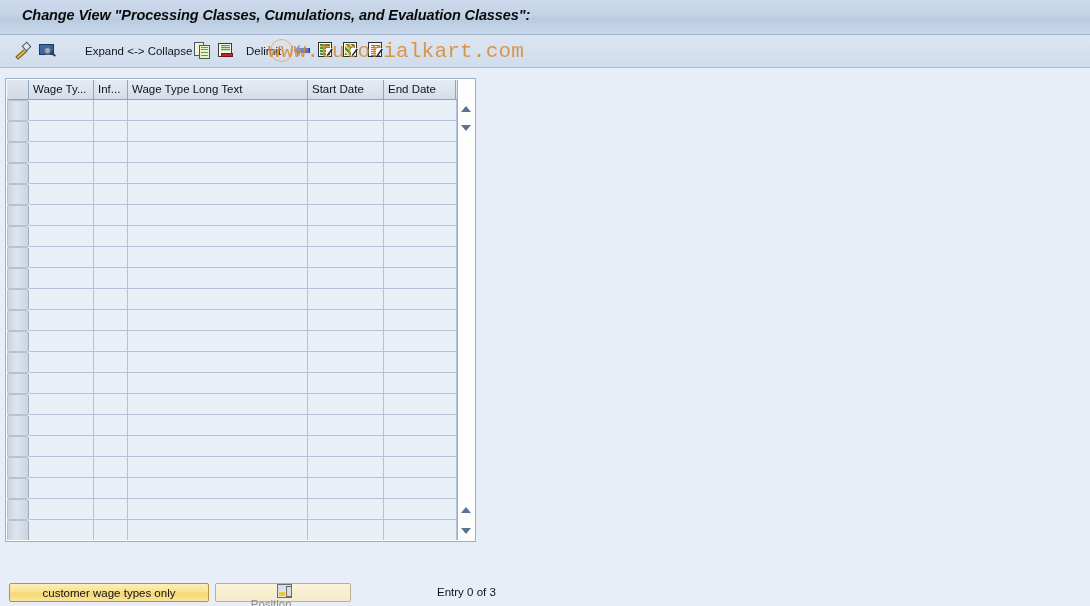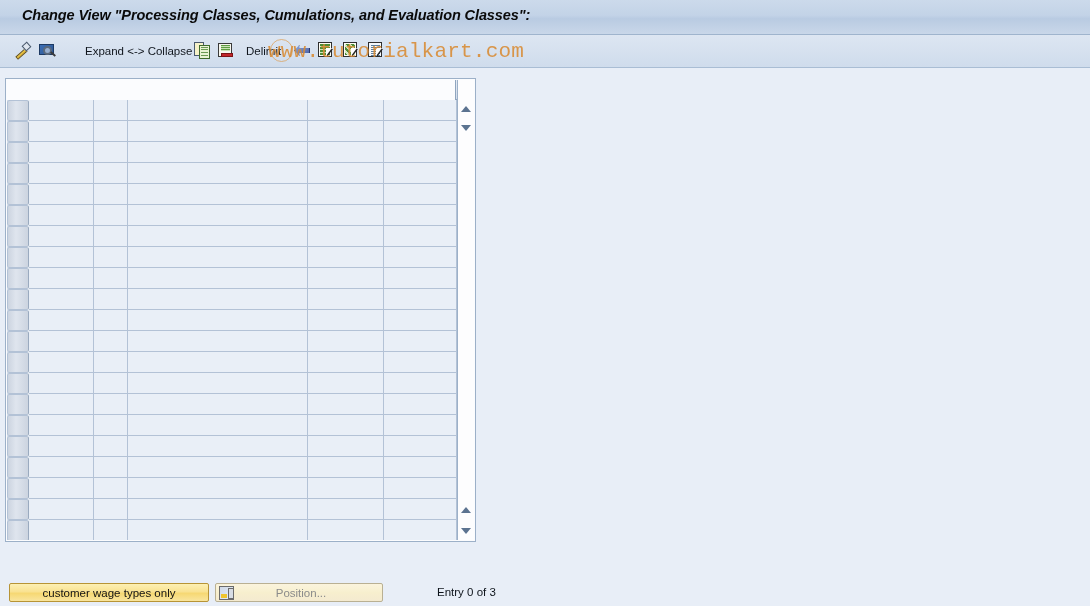--- a/index.html
+++ b/index.html
@@ -243,29 +243,30 @@
     color: #121212;
     display: flex;
     align-items: center;
     justify-content: center;
     cursor: pointer;
   }
   #btn-position {
     position: absolute;
     left: 215px;
     top: 583px;
-    width: 168px;
+    width: 136px;
     height: 19px;
     background: linear-gradient(to bottom, #fbf4dd 0%, #f7efce 50%, #f4ead0 100%);
     border: 1px solid #b9b093;
     border-radius: 2px;
     box-sizing: border-box;
     display: flex;
     align-items: center;
     cursor: default;
+    flex-direction: column;
   }
   #btn-position .pos-ico {
     width: 15px; height: 14px;
     margin-left: 3px;
     border: 1px solid #6b6b6b;
     background: linear-gradient(135deg,#cfd9e8 0%, #e8eef7 100%);
     position: relative;
     box-sizing: border-box;
     flex: 0 0 auto;
   }
@@ -515,20 +516,28 @@
 </div>
 
 <div id="watermark">
   <span class="wm-ring"></span>
   <span class="wm-text">www.tutorialkart.com</span>
 </div>
 
 <div id="table-panel">
 
   <div id="table-inner">
+    <div id="table-head">
+        <div class="hc w-sel sel"></div>
+        <div class="hc w-wt">Wage Ty...</div>
+        <div class="hc w-inf">Inf...</div>
+        <div class="hc w-long">Wage Type Long Text</div>
+        <div class="hc w-sd">Start Date</div>
+        <div class="hc w-ed">End Date</div>
+      </div>
     <div id="table-body">
         <div class="trow">
           <div class="cell w-sel rowsel"></div>
           <div class="cell w-wt"></div>
           <div class="cell w-inf"></div>
           <div class="cell w-long"></div>
           <div class="cell w-sd"></div>
           <div class="cell w-ed"></div>
         </div>
         <div class="trow">

